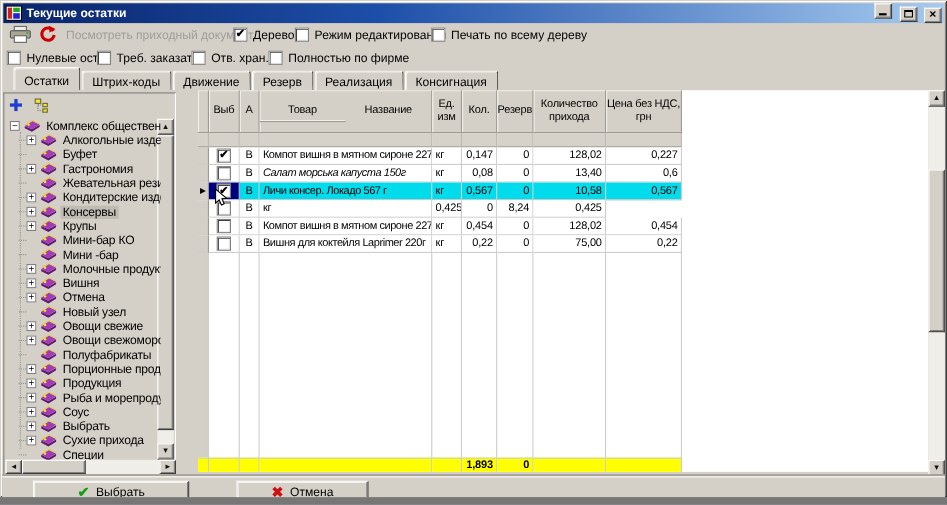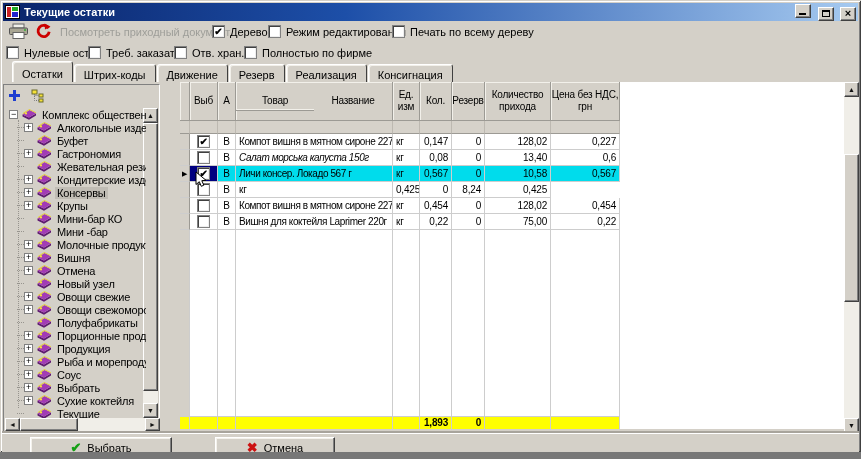--- a/index.html
+++ b/index.html
@@ -440,32 +440,32 @@
         </div>
         <div class="titem" style="padding-left: 19px;">
           <span class="stub" style="left: 12px;"></span>
           <span class="expander">+</span>
           <span class="bookicon"><svg width="16" height="13" viewBox="0 0 16 13">
               <path d="M1.5 8.5 L8 11.8 L15 7.5 L15 5.5 L8 9.5 L1.5 6.5 Z" fill="#5e1b70"></path>
               <path d="M1.5 6.5 L8 9.5 L15 5.2 L8.5 2 Z" fill="#a23bb5"></path>
               <path d="M8.5 2 L15 5.2 L15 4.2 L8.5 1 L2.5 4.6 L1.5 6.5 Z" fill="#e4cf3e"></path>
               <circle cx="5" cy="5.4" r="1.1" fill="#f5e13a"></circle>
             </svg></span>
-          <span class="lbl">Сухие коктейля</span>
+          <span class="lbl">Сухие прихода</span>
         </div>
         <div class="titem" style="padding-left: 19px;">
           <span class="stub" style="left: 12px;"></span>
           <span class="exp-sp"></span>
           <span class="bookicon"><svg width="16" height="13" viewBox="0 0 16 13">
               <path d="M1.5 8.5 L8 11.8 L15 7.5 L15 5.5 L8 9.5 L1.5 6.5 Z" fill="#5e1b70"></path>
               <path d="M1.5 6.5 L8 9.5 L15 5.2 L8.5 2 Z" fill="#a23bb5"></path>
               <path d="M8.5 2 L15 5.2 L15 4.2 L8.5 1 L2.5 4.6 L1.5 6.5 Z" fill="#e4cf3e"></path>
               <circle cx="5" cy="5.4" r="1.1" fill="#f5e13a"></circle>
             </svg></span>
-          <span class="lbl">Текущие</span>
+          <span class="lbl">Специи</span>
         </div>
       </div>
 
     <div class="sb" style="right:1px;top:23px;width:15px;height:310px;">
       <button class="sbtn" style="left:0;top:0;">
           <span>▲</span>
         </button>
       <div class="sthumb" style="left:0;top:15px;width:15px;height:268px;"></div>
       <button class="sbtn" style="left:0;bottom:0;">
           <span>▼</span>

